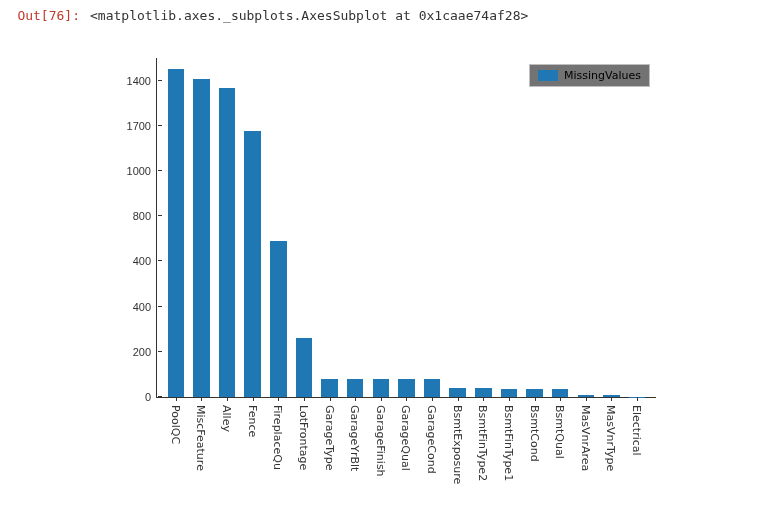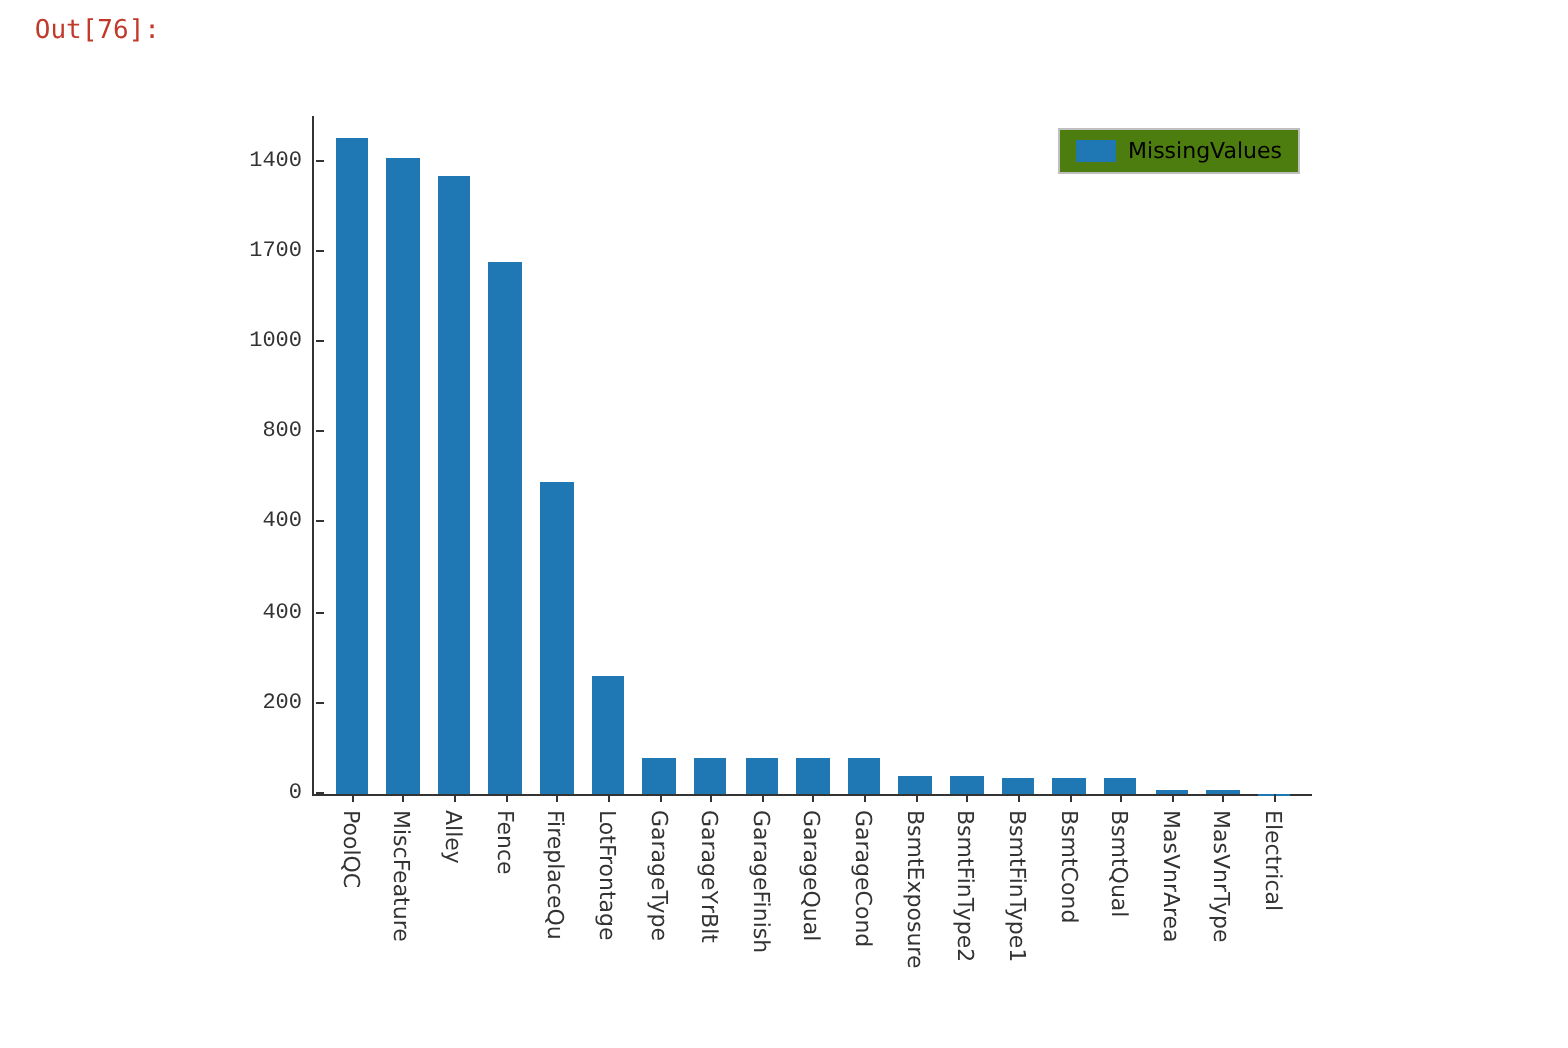--- a/index.html
+++ b/index.html
@@ -50,21 +50,21 @@
     }
     
     .y-tick {
       position: absolute;
       right: 100%;
       transform: translateY(50%);
       font-size: 11px;
       color: #333;
       padding-right: 6px;
       white-space: nowrap;
-      font-family: Liberation Mono, monospace;
+      font-family: Liberation Sans, sans-serif;
     }
     .y-tick::after {
       content: "";
       position: absolute;
       right: -5px;
       bottom: 6px;
       width: 4px;
       height: 1px;
       background: #333;
     }
@@ -107,39 +107,40 @@
       width: 1px;
       height: 4px;
       background: #333;
     }
     
     .legend {
       position: absolute;
       top: 6px;
       right: 6px;
       border: 1px solid #bfbfbf;
-      background: #4d7c0f;
+      background: #737373;
       padding: 4px 8px;
       font-size: 11px;
       font-family: "DejaVu Sans", Arial, sans-serif;
       display: flex;
       align-items: center;
       gap: 6px;
     }
     .legend-swatch {
       width: 20px;
       height: 11px;
       background: #1f77b4;
     }
   </style>
 </head>
 <body>
 
 <div class="output-row">
   <div class="prompt">Out[76]:</div>
+  <div class="repr">&lt;matplotlib.axes._subplots.AxesSubplot at 0x1caae74af28&gt;</div>
 </div>
 
 <div class="chart-area">
   <div class="plot-box">
     <div class="plot-inner">
 
       <div id="yticks-layer">
           <div class="y-tick" style="bottom: 0%;">0</div>
           <div class="y-tick" style="bottom: 13.3333%;">200</div>
           <div class="y-tick" style="bottom: 26.6667%;">400</div>

